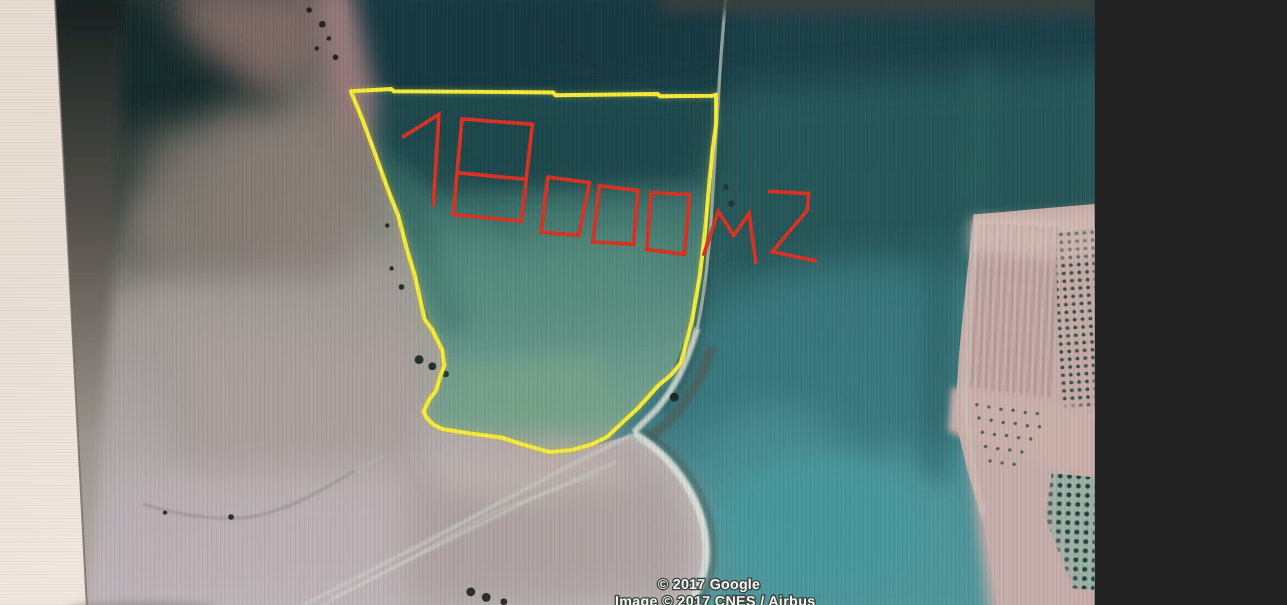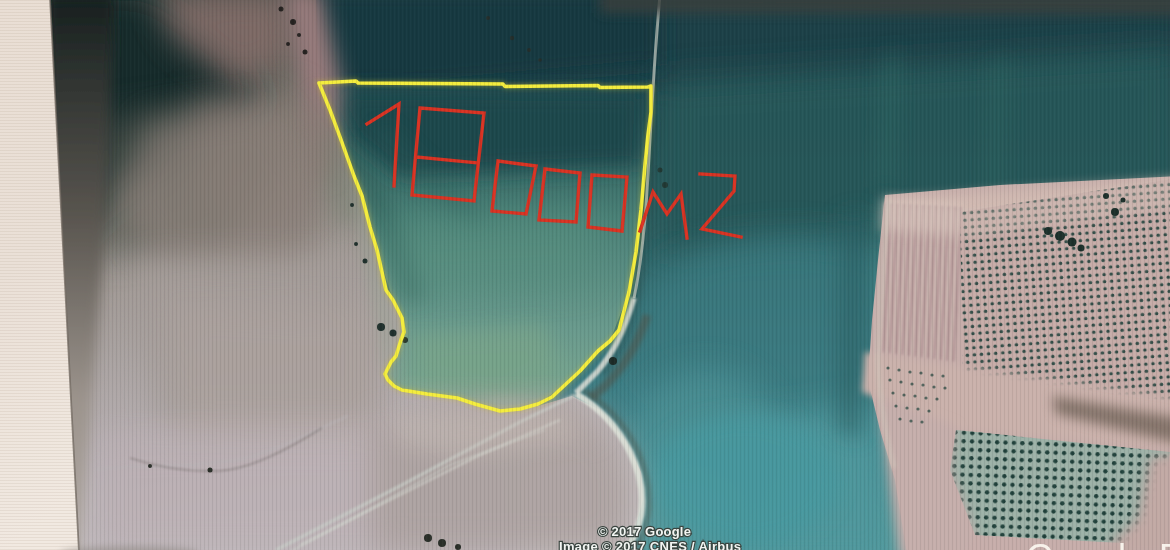--- a/index.html
+++ b/index.html
@@ -1,16 +1,16 @@
 <!DOCTYPE html>
 <html><head>
 <meta charset="utf-8">
 <style>
   html,body{margin:0;padding:0;background:#222;}
-  #stage{width:1170px;height:550px;overflow:hidden;position:relative;font-family:"Liberation Sans", sans-serif;}
+  #stage{width:995px;height:550px;overflow:hidden;position:relative;font-family:"Liberation Sans", sans-serif;}
   svg{display:block;}
 </style>
 </head>
 <body>
 
 <div id="stage">
 <svg width="1170" height="550" viewBox="0 0 1170 550">
 <defs>
   <filter id="b2" x="-40%" y="-40%" width="180%" height="180%">
           <feGaussianBlur stdDeviation="2"></feGaussianBlur>

